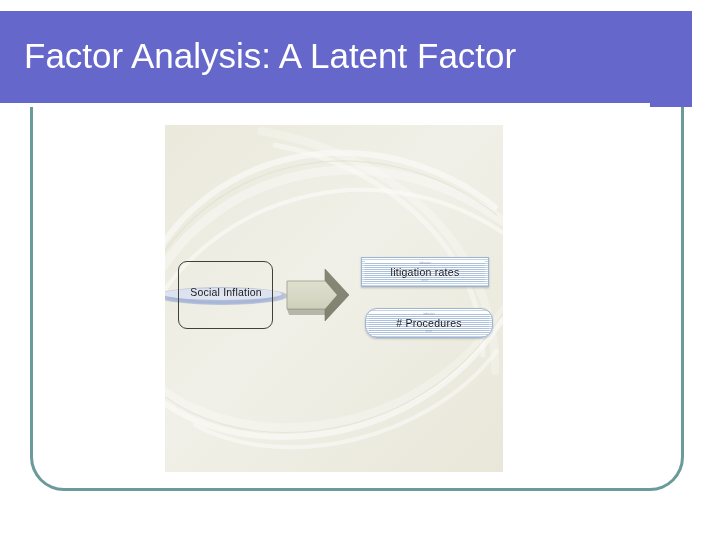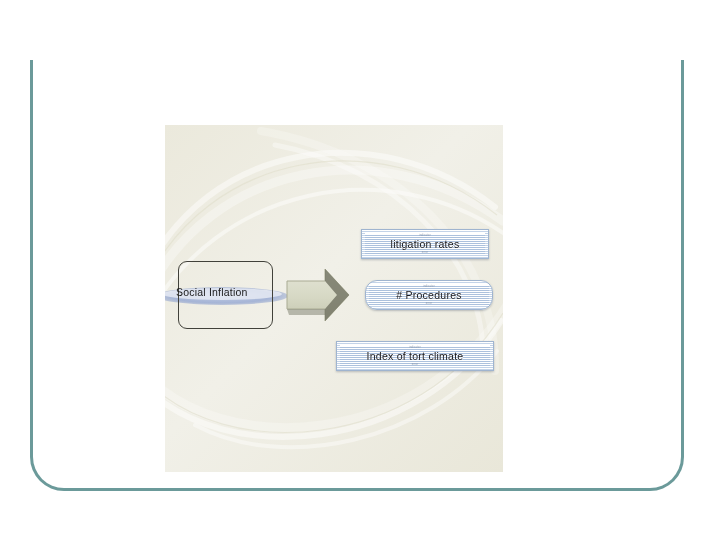--- a/index.html
+++ b/index.html
@@ -94,41 +94,42 @@
     border: 1px solid #41413a;
     border-radius: 9px;
     box-sizing: border-box;
     background: transparent;
   }
   .node-latent-label {
     position: absolute;
     left: 11px;
     top: 161px;
     width: 100px;
-    text-align: left;
+    text-align: center;
     font-size: 10.5px;
     color: #1a1a1a;
     letter-spacing: 0.2px;
     white-space: nowrap;
     z-index: 4;
   }
 
   
   .node-indicator {
     position: absolute;
     box-sizing: border-box;
     background:
       repeating-linear-gradient(
         to bottom,
         #ffffff 0px, #ffffff 1px,
         #c3d3e8 1px, #c3d3e8 2px
       );
     border: 1px solid #9fb4cf;
     box-shadow: 0 1px 2px rgba(60,70,90,0.30);
     z-index: 3;
+    margin-top: 28px;
   }
   .node-indicator .bar-inner {
     position: absolute;
     left: 3px; right: 3px; top: 3px; bottom: 3px;
     background:
       repeating-linear-gradient(
         to bottom,
         rgba(255,255,255,0.95) 0px, rgba(255,255,255,0.95) 1px,
         rgba(168,190,219,0.85) 1px, rgba(168,190,219,0.85) 2px
       );
@@ -164,20 +165,24 @@
   #ind-procedures { left: 200px; top: 155px; width: 128px; height: 30px; border-radius: 12px; }
   #ind-tort       { left: 171px; top: 216px; width: 158px; height: 30px; }
 </style>
 </head>
 <body>
 
 <div id="slide">
 
   <div id="frame-border"></div>
 
+  <div id="title-band">
+    <div id="title-text">Factor Analysis: A Latent Factor</div>
+    <div id="title-rule"></div>
+  </div>
 
   <div id="diagram-image">
 
     <svg id="diagram-svg" viewBox="0 0 338 347" preserveAspectRatio="none">
       <defs>
         <linearGradient id="bgGrad" x1="0" y1="0" x2="1" y2="1">
           <stop offset="0%" stop-color="#ebe9dc"></stop>
           <stop offset="45%" stop-color="#f1f0e8"></stop>
           <stop offset="100%" stop-color="#e9e7d9"></stop>
         </linearGradient>
@@ -232,21 +237,15 @@
       <div class="ind-micro bottom">error</div>
     </div>
 
     <div class="node-indicator" id="ind-procedures">
       <div class="bar-inner"></div>
       <div class="ind-micro top">indicator</div>
       <div class="ind-label"># Procedures</div>
       <div class="ind-micro bottom">error</div>
     </div>
 
-    <div class="node-indicator" id="ind-tort">
-      <div class="bar-inner"></div>
-      <div class="ind-micro top">indicator</div>
-      <div class="ind-label">Index of tort climate</div>
-      <div class="ind-micro bottom">error</div>
-    </div>
 
   </div>
 </div>
 
 </body></html>

